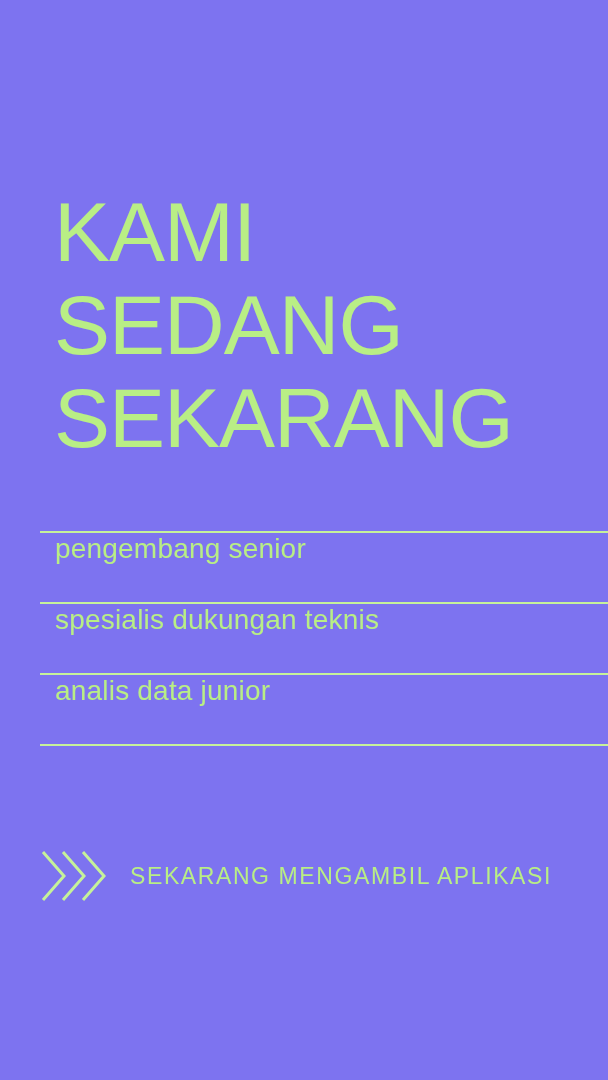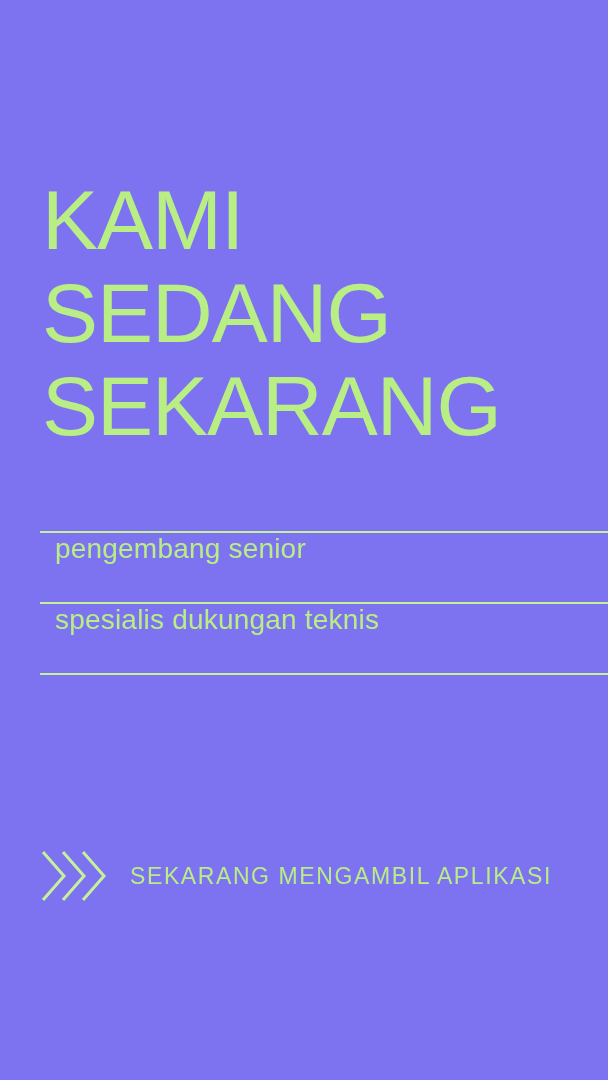--- a/index.html
+++ b/index.html
@@ -73,32 +73,35 @@
     letter-spacing: 1.6px;
     color: #b9ee85;
     white-space: nowrap;
   }
 </style>
 </head>
 <body>
 
 <div class="poster">
 
-  <h1 class="headline" style="margin:4px;">
+  <h1 class="headline" style="margin:16px;">
     <span class="line">KAMI</span>
     <span class="line">SEDANG</span>
     <span class="line">SEKARANG</span>
   </h1>
 
   <div class="positions">
     <div class="position-row">
       <span class="position-label">pengembang senior</span>
     </div>
     <div class="position-row">
       <span class="position-label">spesialis dukungan teknis</span>
+    </div>
+    <div class="position-row">
+      <span class="position-label">analis data junior</span>
     </div>
   </div>
 
   <div class="cta">
     <svg class="chevrons" viewBox="0 0 66 54" fill="none" xmlns="http://www.w3.org/2000/svg">
       <polyline points="3,3 24,27 3,51" stroke="#c6f19a" stroke-width="3" fill="none" stroke-linecap="butt" stroke-linejoin="miter"></polyline>
       <polyline points="23,3 44,27 23,51" stroke="#c6f19a" stroke-width="3" fill="none" stroke-linecap="butt" stroke-linejoin="miter"></polyline>
       <polyline points="43,3 64,27 43,51" stroke="#c6f19a" stroke-width="3" fill="none" stroke-linecap="butt" stroke-linejoin="miter"></polyline>
     </svg>
     <span class="cta-label">SEKARANG MENGAMBIL APLIKASI</span>

